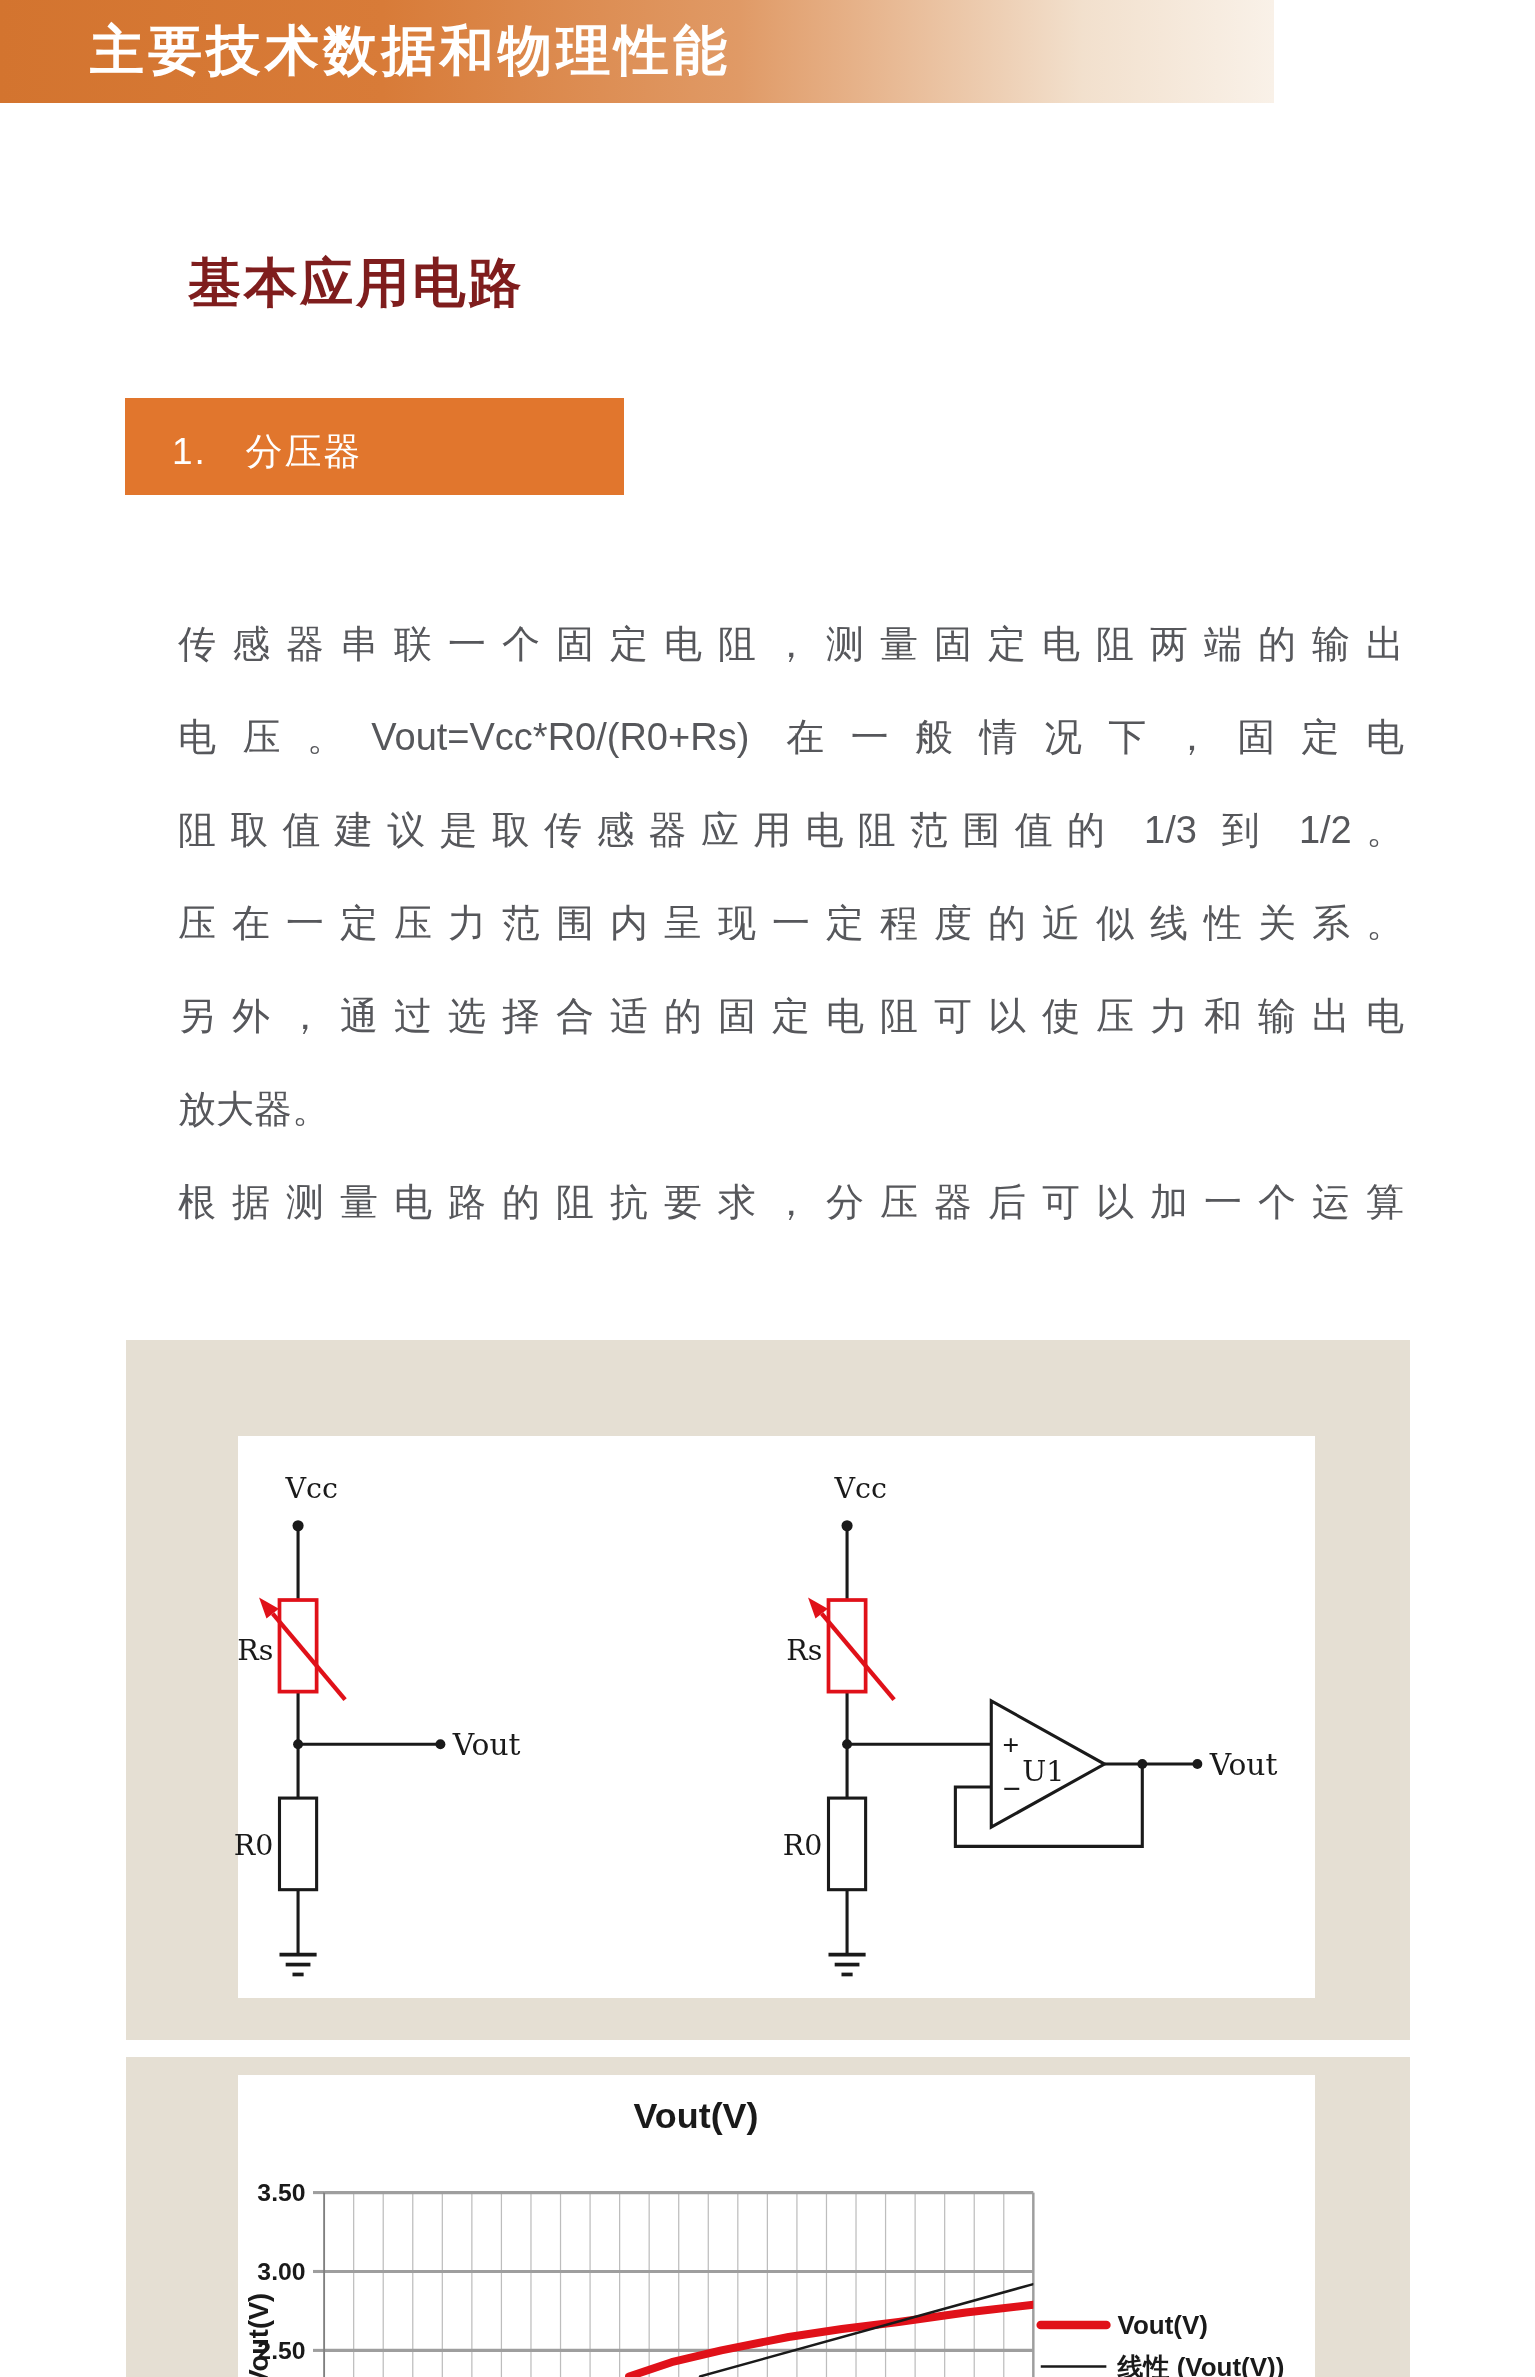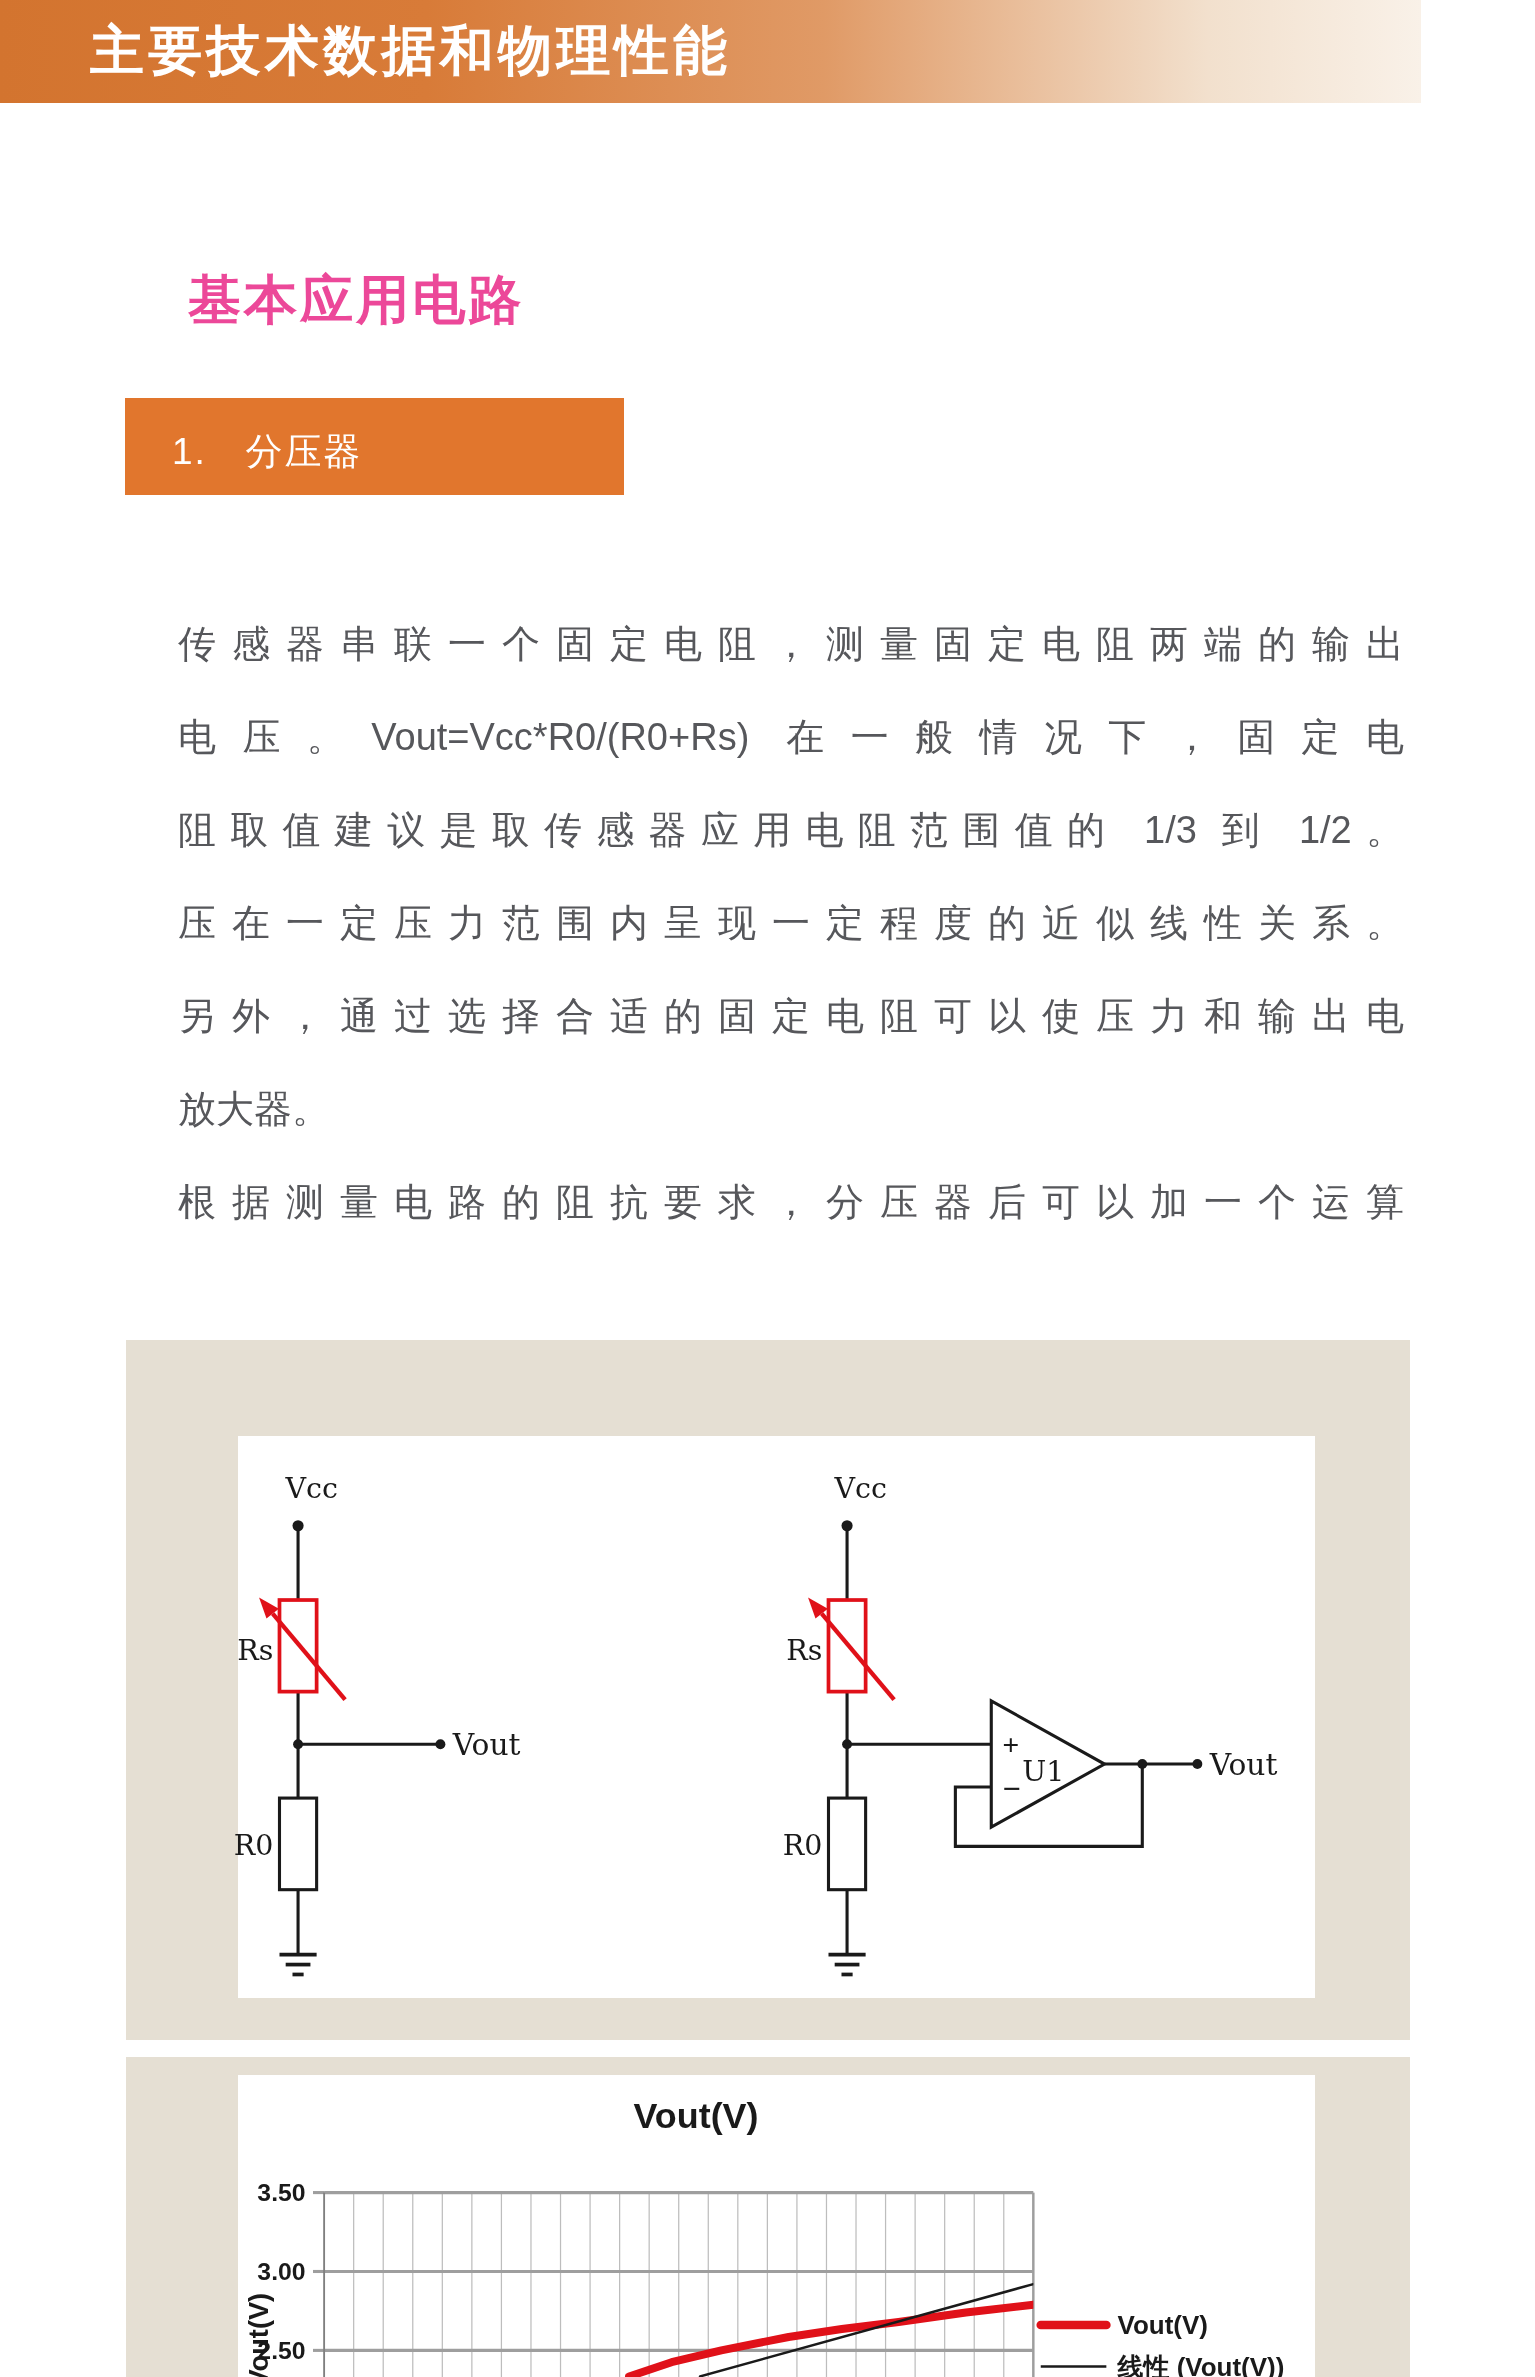--- a/index.html
+++ b/index.html
@@ -1,25 +1,25 @@
 <!DOCTYPE html>
 <html style="font-size:10px"><head>
 <meta charset="utf-8">
 <style>
   html,body{margin:0;padding:0;background:#ffffff;}
   .page{position:relative;width:1535px;height:2377px;overflow:hidden;background:#ffffff;
         font-family:"Liberation Sans",sans-serif;}
   .abs{position:absolute;}
   
-  .header{left:0;top:0;width:1421px;height:103px;
+  .header{left:0;top:0;width:1274px;height:103px;
           background:linear-gradient(90deg,#d3742f 0%,#d87b38 30%,#e09a66 58%,#f2e0cd 85%,#f9f1e8 100%);}
   .header-title{left:90px;top:0;height:103px;display:flex;align-items:center;
                 color:#ffffff;font-size:54px;font-weight:bold;letter-spacing:4.3px;}
   
-  .section-heading{left:188px;top:265px;font-size:53px;font-weight:bold;color:#ec4899;letter-spacing:3.1px;}
+  .section-heading{left:188px;top:248px;font-size:53px;font-weight:bold;color:#7f1d1d;letter-spacing:3.1px;}
   
   .banner{left:125px;top:398px;width:499px;height:97px;background:#e1762d;}
   .banner-label{left:172px;top:398px;height:107px;display:flex;align-items:center;
                 color:#ffffff;font-size:37px;letter-spacing:1.9px;}
   
   .para{left:178px;top:598px;width:1226px;color:#56575b;font-size:38px;}
   .para .pline{height:93px;line-height:93px;text-align:justify;text-align-last:justify;white-space:nowrap;}
   .para .pline.last{text-align:left;text-align-last:left;}
   
   .beige1{left:126px;top:1340px;width:1284px;height:700px;background:#e5dfd3;}

